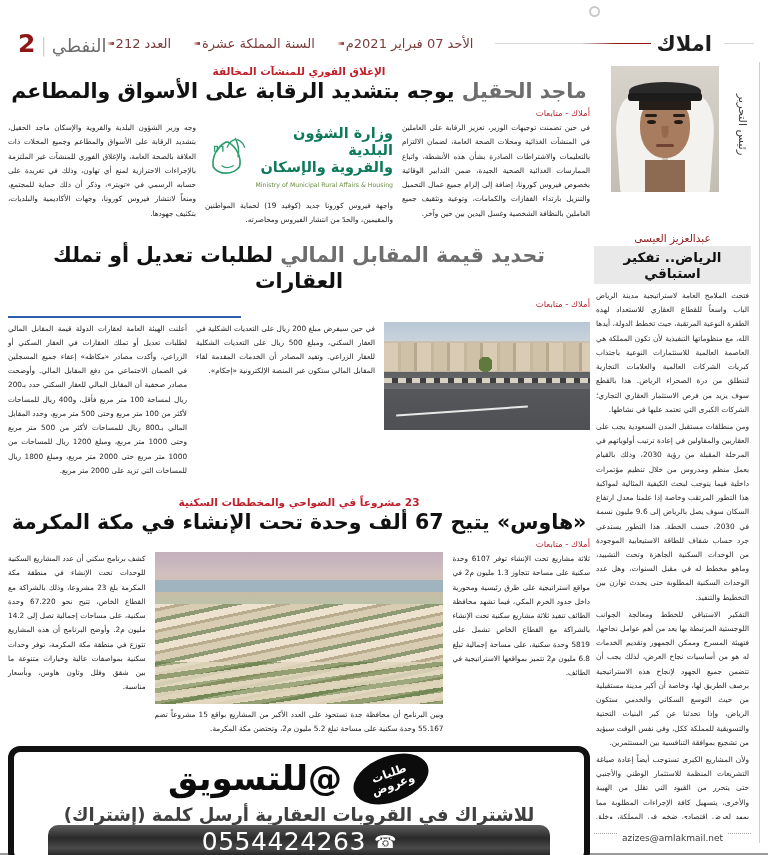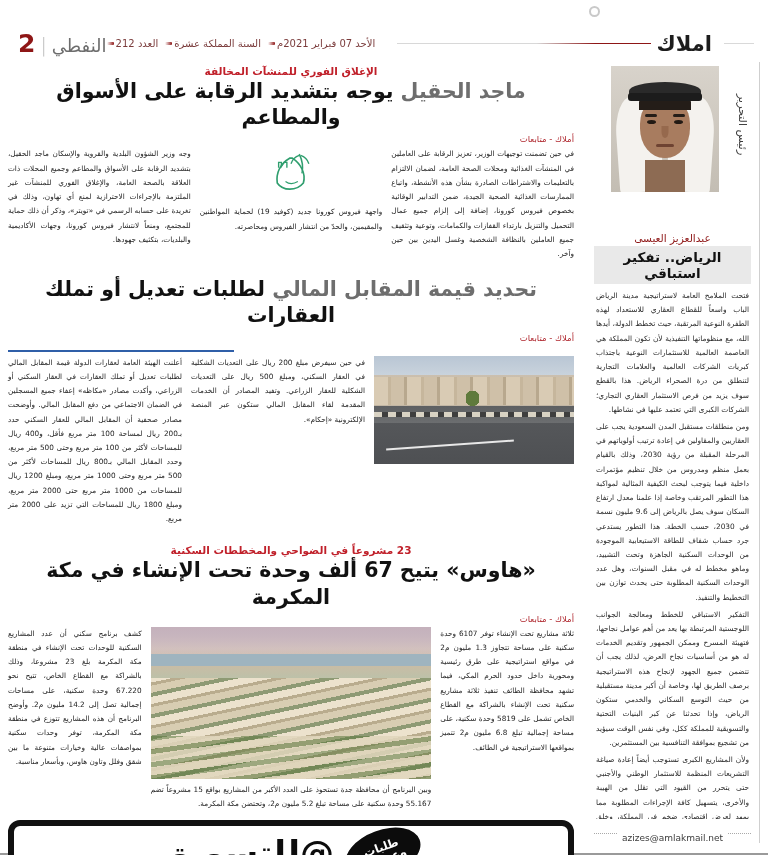--- a/index.html
+++ b/index.html
@@ -58,22 +58,22 @@
   }
   .page-section {
     font-size: 18px;
     color: #6d6d6d;
     line-height: 1;
   }
   .issue-meta {
     display: flex;
     flex-direction: row-reverse;
     align-items: center;
-    gap: 7px;
-    font-size: 10px;
+    gap: 22px;
+    font-size: 13px;
     color: #7a3b3b;
     padding-right: 16px;
     white-space: nowrap;
   }
   .issue-meta .bit { display: flex; flex-direction: row-reverse; align-items: center; gap: 2px; }
   .meta-tick {
     display: inline-block;
     width: 7px; height: 3px;
     background: linear-gradient(to left, #8e1616, rgba(142,22,22,0));
     border-radius: 1px;
@@ -98,21 +98,21 @@
     border: 2px solid #c9c9c9;
     border-radius: 50%;
   }
 
   
   .body-wrap {
     flex: 1;
     display: flex;
     flex-direction: row-reverse;
     padding: 0 8px 6px 8px;
-    gap: 16px;
+    gap: 0;
     min-height: 0;
   }
 
   
   .main-col {
     flex: 1;
     min-width: 0;
     display: flex;
     flex-direction: column;
     padding-right: 2px;
@@ -408,20 +408,25 @@
           <div class="col">
             <div class="ministry-logo">
               <svg class="ml-emblem" viewBox="0 0 64 66">
                 <path d="M30 10 C16 18 10 32 12 46 C20 58 40 58 50 46 C54 32 46 18 34 10 Z" fill="none" stroke="#2f9e6e" stroke-width="2.4"></path>
                 <path d="M14 24 l0 -8 l4 0 l0 6 l4 -6 l4 0 l0 8" fill="none" stroke="#2f9e6e" stroke-width="2"></path>
                 <path d="M44 4 C48 12 50 22 48 32" fill="none" stroke="#2f9e6e" stroke-width="2.2"></path>
                 <path d="M44 6 C38 8 34 12 32 18" fill="none" stroke="#2f9e6e" stroke-width="2"></path>
                 <path d="M46 6 C52 8 56 12 58 18" fill="none" stroke="#2f9e6e" stroke-width="2"></path>
                 <path d="M24 44 q8 6 18 0" fill="none" stroke="#2f9e6e" stroke-width="1.6"></path>
               </svg>
+              <div class="ml-text">
+                <div class="ml-ar1">وزارة الشؤون البلدية</div>
+                <div class="ml-ar2">والقروية والإسكان</div>
+                <div class="ml-en">Ministry of Municipal Rural Affairs &amp; Housing</div>
+              </div>
             </div>
             <p>واجهة فيروس كورونا جديد (كوفيد 19) لحماية المواطنين والمقيمين، والحدّ من انتشار الفيروس ومحاصرته.</p>
           </div>
           <div class="col">
             <p>في حين تضمنت توجيهات الوزير، تعزيز الرقابة على العاملين في المنشآت الغذائية ومحلات الصحة العامة، لضمان الالتزام بالتعليمات والاشتراطات الصادرة بشأن هذه الأنشطة، واتباع الممارسات الغذائية الصحية الجيدة، ضمن التدابير الوقائية بخصوص فيروس كورونا، إضافة إلى إلزام جميع عمال التحميل والتنزيل بارتداء القفازات والكمامات، وتوعية وتثقيف جميع العاملين بالنظافة الشخصية وغسل اليدين بين حين وآخر.</p>
           </div>
         </div>
       </div>
 
       <div class="hr-thin"></div>

